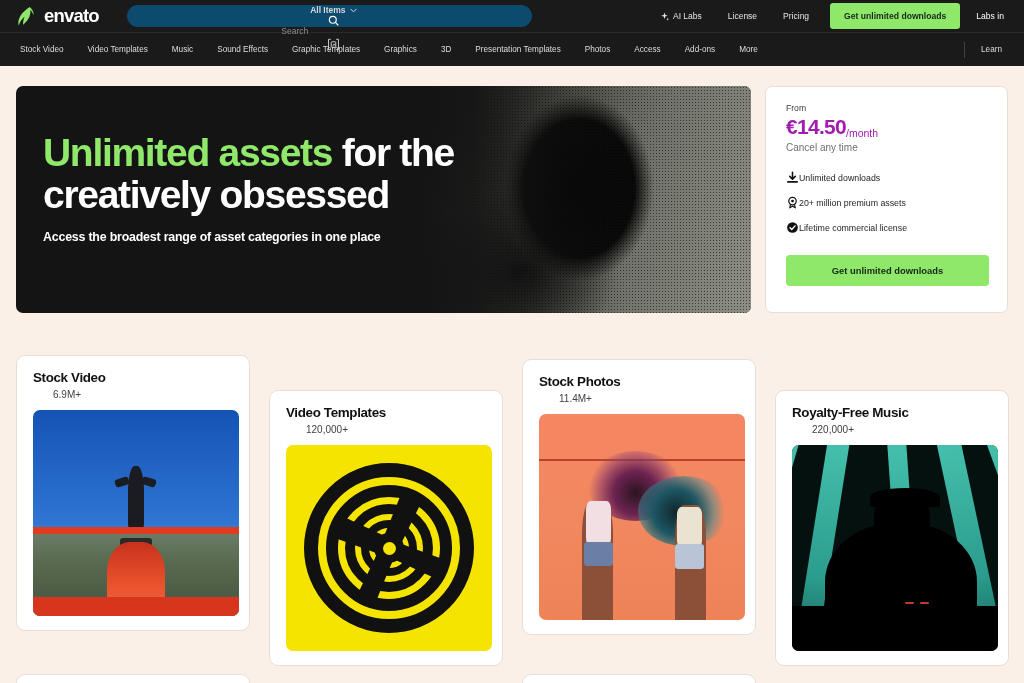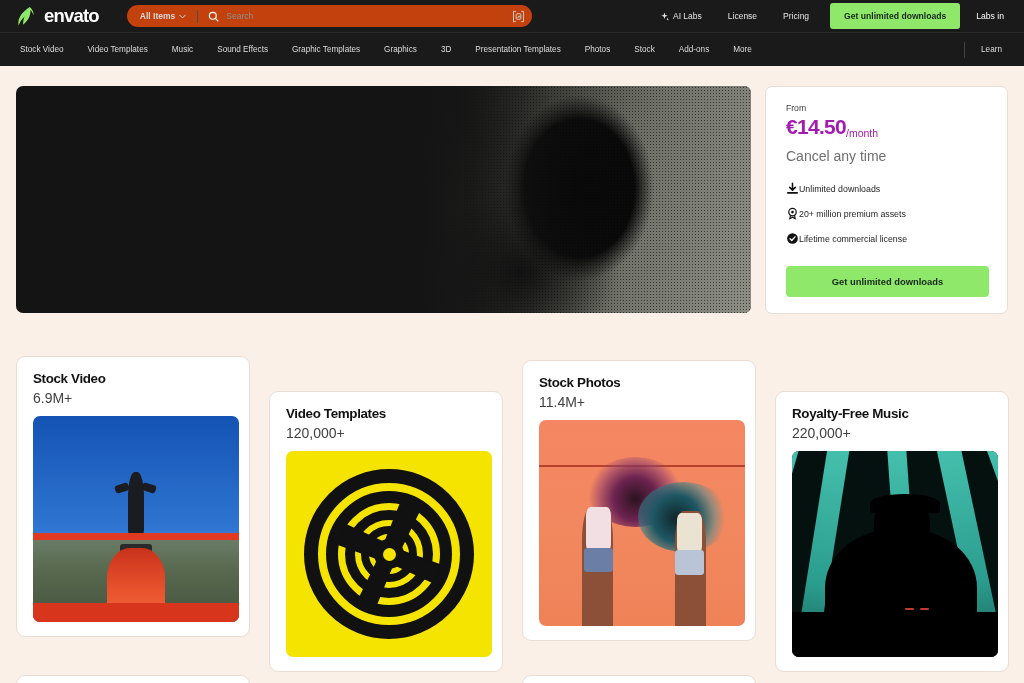--- a/index.html
+++ b/index.html
@@ -24,25 +24,26 @@
   .logo-mark { width: 17px; height: 19px; display: block; }
   .logo-text {
     color: #ffffff; font-size: 18.5px; font-weight: bold;
     letter-spacing: -0.8px; line-height: 1;
   }
 
   .searchwrap {
     margin-left: 28px;
     height: 22px;
     width: 405px;
-    background: #c2410c;
+    background: #0c4a6e;
     border-radius: 11px;
     display: flex;
     align-items: center;
     padding: 0 5px 0 13px;
+    flex-direction: column;
   }
   .allitems {
     color: #d8d8d8; font-size: 8.5px; font-weight: bold;
     display: flex; align-items: center; gap: 4px;
     white-space: nowrap;
   }
   .chev { width: 7px; height: 5px; display: block; }
   .vdiv { width: 1px; height: 13px; background: #4e4e4e; margin: 0 10px 0 11px; }
   .s-icon { width: 11px; height: 11px; display: block; flex: 0 0 auto; }
   .s-input {
@@ -147,21 +148,21 @@
     border-radius: 7px;
     padding: 16px 18px 16px 20px;
   }
   .p-from { color: #3a3a3a; font-size: 8.6px; }
   .p-price {
     margin-top: 2px; color: #a21caf;
     font-size: 21px; font-weight: bold; letter-spacing: -0.7px;
     display: flex; align-items: flex-end;
   }
   .p-per { font-size: 10.5px; font-weight: normal; letter-spacing: 0; }
-  .p-cancel { margin-top: 9px; color: #6f6f6f; font-size: 14px; }
+  .p-cancel { margin-top: 3px; color: #6f6f6f; font-size: 10px; }
   .p-list { margin-top: 18px; display: flex; flex-direction: column; gap: 12px; }
   .p-item { display: flex; align-items: center; }
   .p-ico { width: 13px; height: 13px; flex: 0 0 auto; display: block; }
   .p-txt { color: #1d1d1d; font-size: 8.8px; }
   .p-cta {
     margin-top: 21px; width: 100%;
     background: #8fe86a; color: #16281a;
     border: 0; border-radius: 4px;
     font-size: 9.4px; font-weight: bold;
     padding: 10px 0; cursor: pointer;
@@ -176,21 +177,21 @@
   }
   .card {
     position: absolute;
     width: 234px;
     background: #ffffff;
     border: 1px solid #e8ded6;
     border-radius: 9px;
     padding: 14px 14px 14px 16px;
   }
   .c-title { font-size: 13.4px; font-weight: bold; color: #111111; letter-spacing: -0.35px; }
-  .c-count { margin-top: 4px; font-size: 14px; color: #414141; }
+  .c-count { margin-top: 4px; font-size: 10px; color: #414141; margin-left: 20px; }
   .c-thumb {
     margin-top: 10px; width: 206px; height: 206px;
     border-radius: 7px; overflow: hidden; position: relative;
   }
 
   
   .t-sky { position: absolute; inset: 0; background: linear-gradient(180deg,#1453b4 0%, #2f75d1 55%, #76a8dc 78%, #9ec4e6 100%); }
   .t-hills { position: absolute; left: 0; right: 0; bottom: 0; height: 42%;
     background: linear-gradient(180deg,#6d7f6a 0%, #58694f 40%, #45543e 100%); }
   .t-wing { position: absolute; left: 0; right: 0; top: 57%; height: 7px; background: #e03a20; }
@@ -292,37 +293,44 @@
 <div class="navbar">
   <span class="navitem">Stock Video</span>
   <span class="navitem">Video Templates</span>
   <span class="navitem">Music</span>
   <span class="navitem">Sound Effects</span>
   <span class="navitem">Graphic Templates</span>
   <span class="navitem">Graphics</span>
   <span class="navitem">3D</span>
   <span class="navitem">Presentation Templates</span>
   <span class="navitem">Photos</span>
-  <span class="navitem">Stock</span>
+  <span class="navitem">Access</span>
   <span class="navitem">Add-ons</span>
   <span class="navitem">More</span>
   <span class="nav-spacer"></span>
   <span class="nav-vdiv"></span>
   <span class="navlearn">Learn</span>
 </div>
 
 <div class="stage">
 
   <div class="herorow">
 
     <div class="hero">
       <div class="hero-photo">
         <div class="base"></div>
         <div class="halftone"></div>
         <div class="fade"></div>
+      </div>
+      <div class="hero-copy">
+        <div class="h1">
+          <span class="lime">Unlimited assets</span><span> for the</span><br>
+          <span>creatively obsessed</span>
+        </div>
+        <div class="hsub">Access the broadest range of asset categories in one place</div>
       </div>
     </div>
 
     <div class="pricecard">
       <div class="p-from">From</div>
       <div class="p-price">
         <span>€14.50</span>
         <span class="p-per">/month</span>
       </div>
       <div class="p-cancel">Cancel any time</div>

